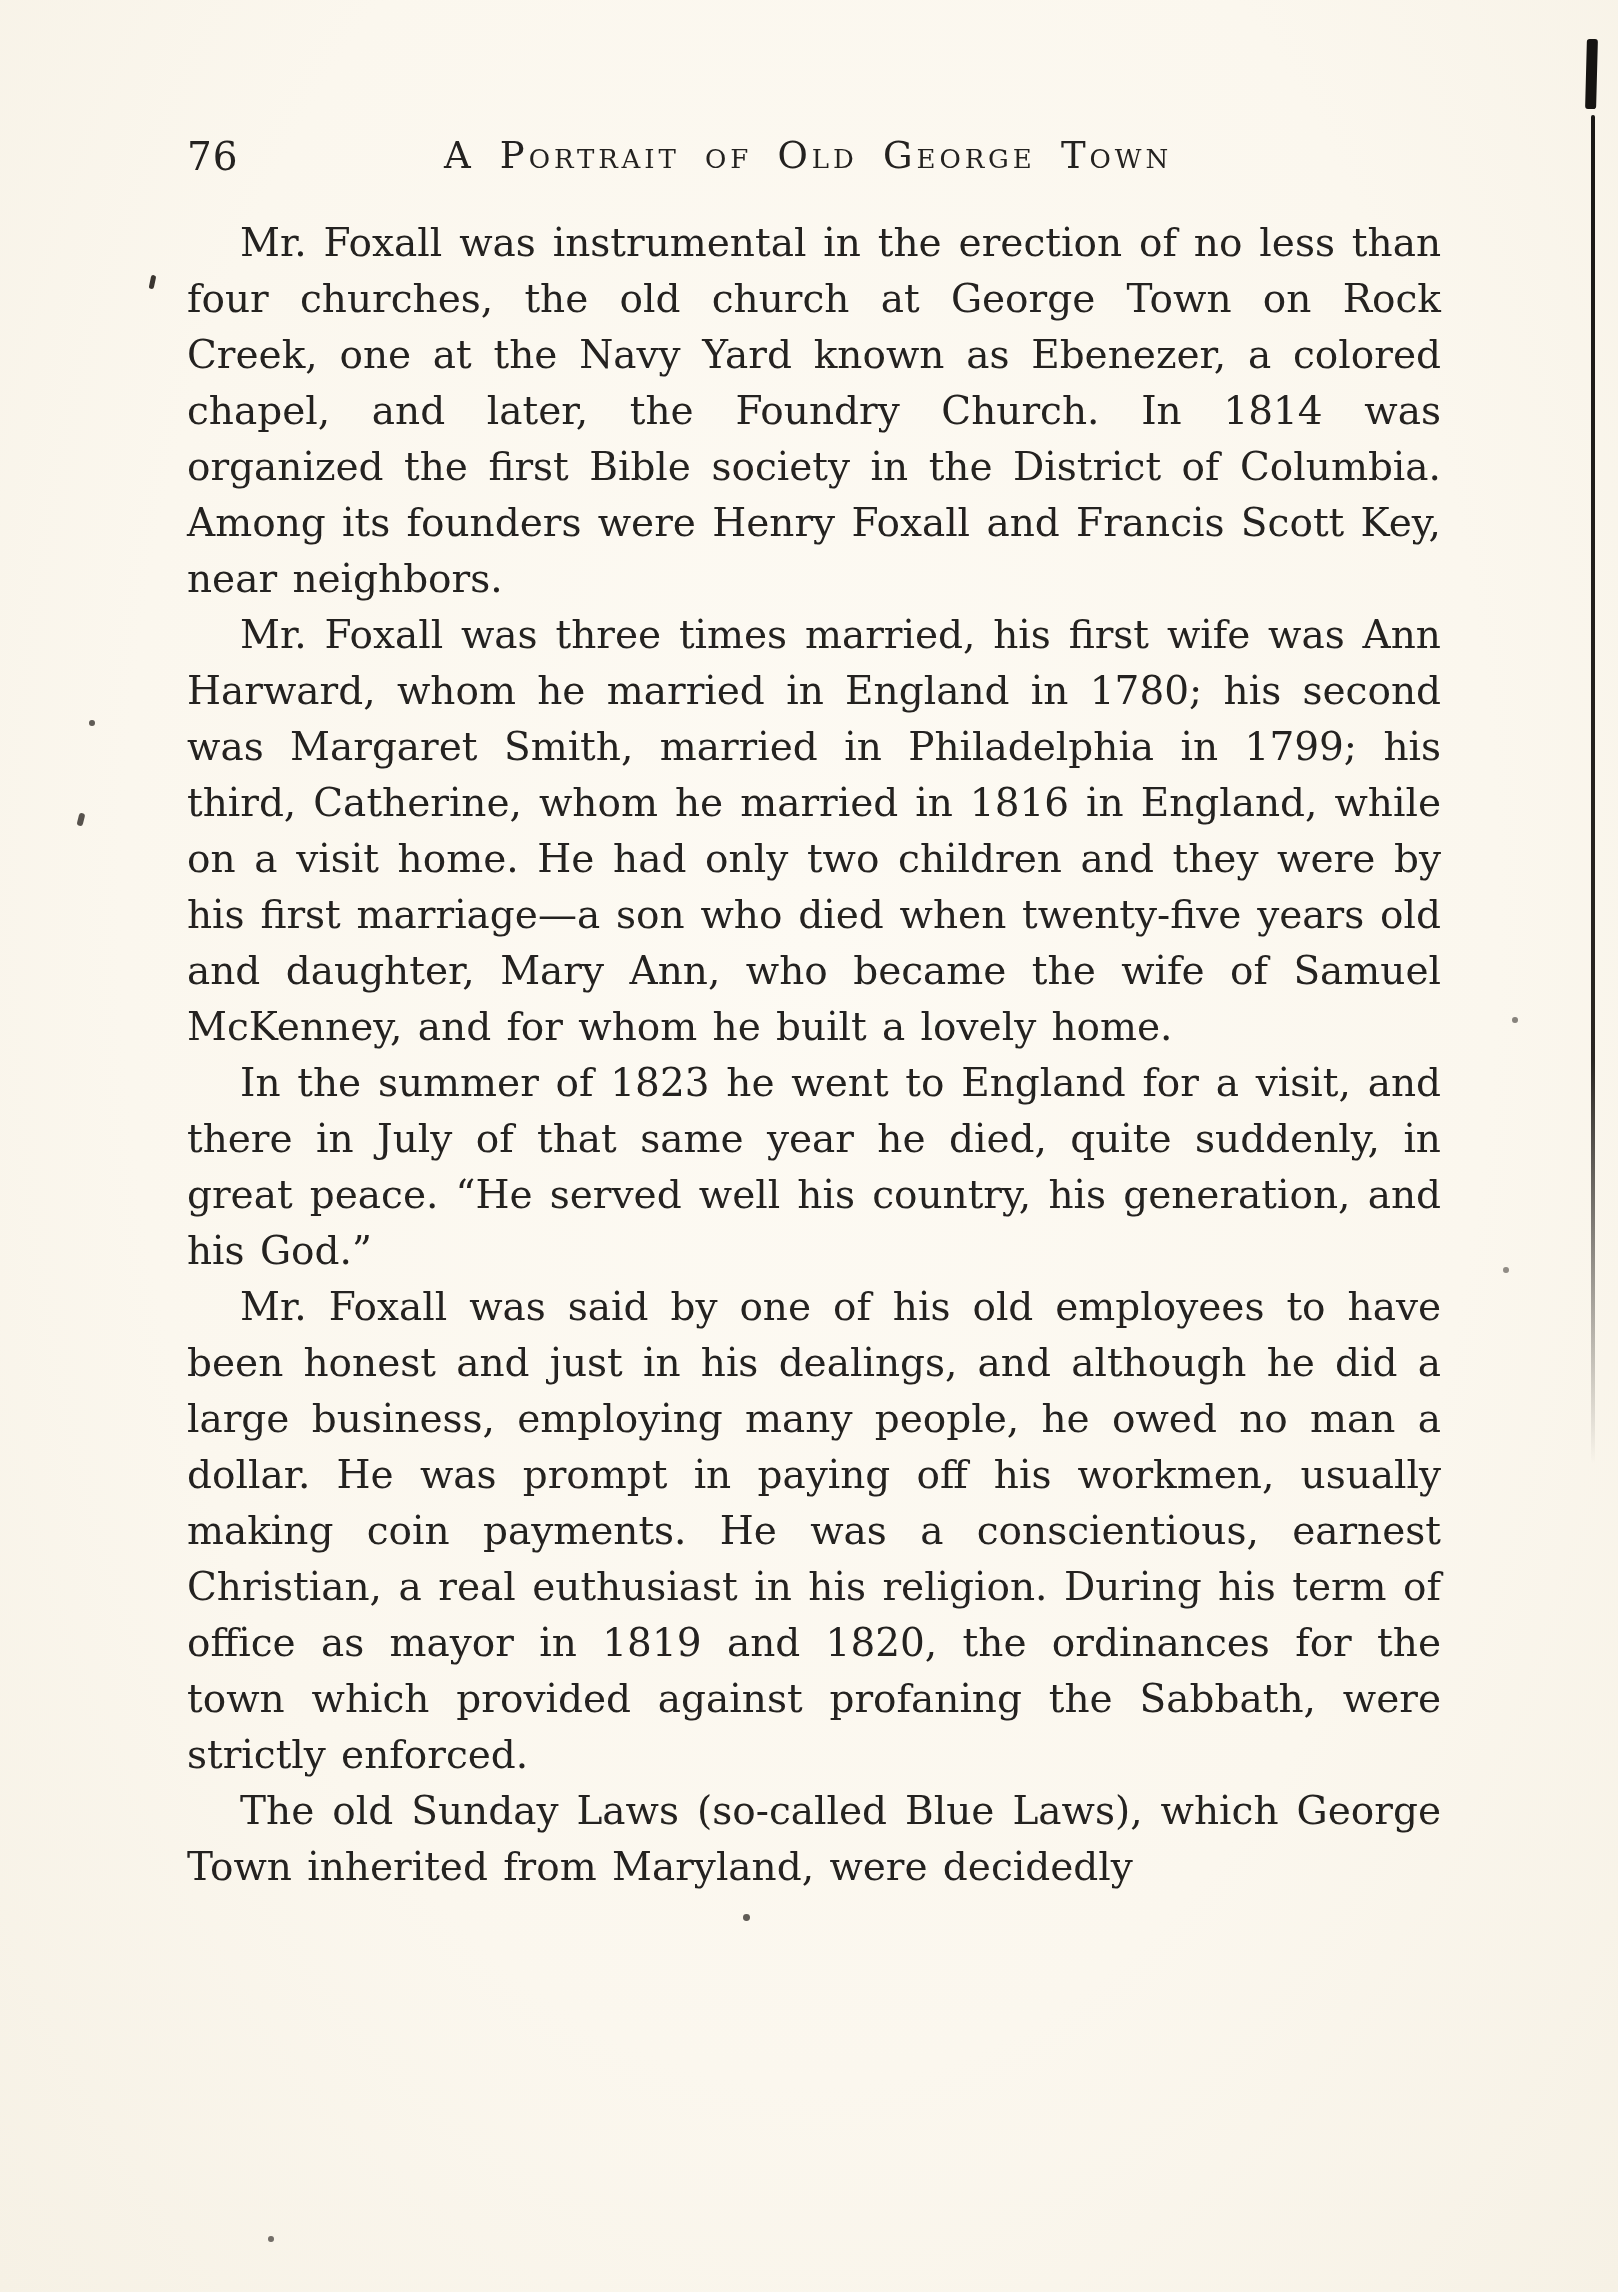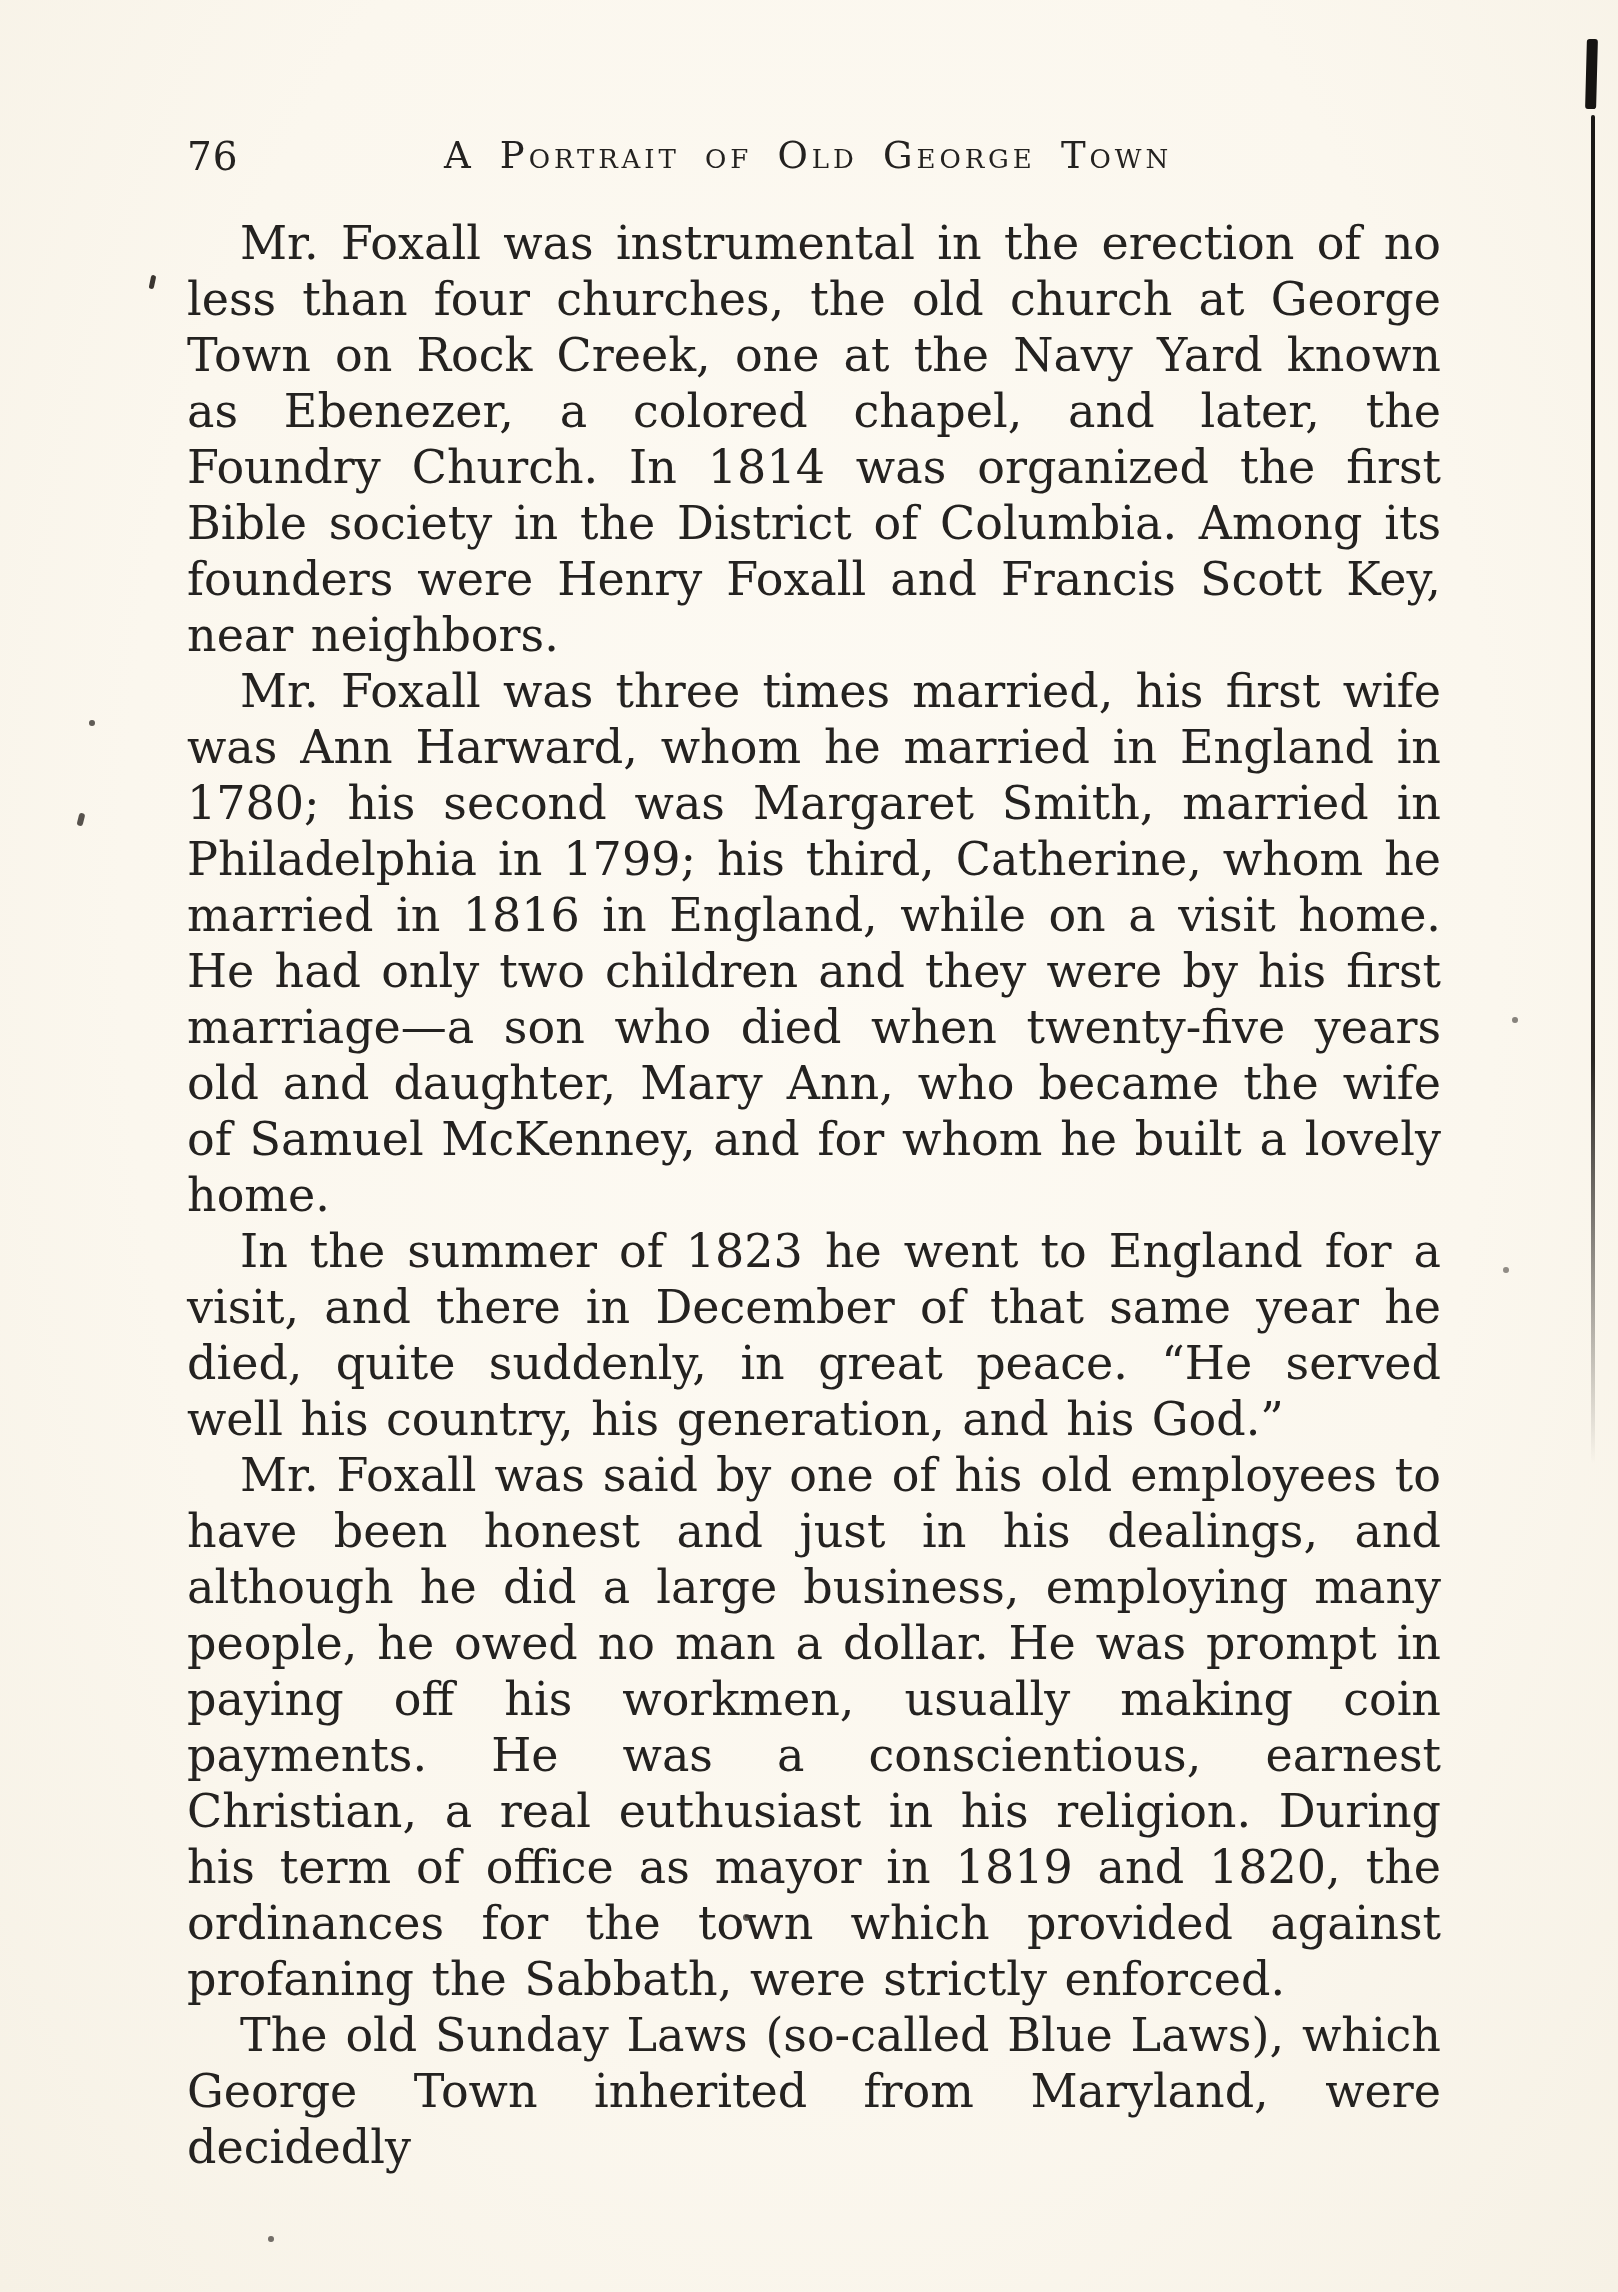--- a/index.html
+++ b/index.html
@@ -45,21 +45,21 @@
     letter-spacing: 3.9px;
     word-spacing: 9.7px;
   }
 
   
   .text-block {
     position: absolute;
     top: 215px;
     left: 187px;
     width: 1254px;
-    font-size: 46px;
+    font-size: 39px;
     line-height: 56px;
     text-align: justify;
     word-spacing: 2.9px;
   }
   .text-block p {
     margin: 0;
     padding: 0;
     text-indent: 53px;
   }
 
@@ -102,21 +102,21 @@
 <div class="page">
 
   <div class="header">
     <span class="page-number">76</span>
     <span class="running-title">A Portrait of Old George Town</span>
   </div>
 
   <div class="text-block">
     <p>Mr. Foxall was instrumental in the erection of no less than four churches, the old church at George Town on Rock Creek, one at the Navy Yard known as Ebenezer, a colored chapel, and later, the Foundry Church.  In 1814 was organized the first Bible society in the District of Columbia.  Among its founders were Henry Foxall and Francis Scott Key, near neighbors.</p>
     <p>Mr. Foxall was three times married, his first wife was Ann Harward, whom he married in England in 1780; his second was Margaret Smith, married in Philadelphia in 1799; his third, Catherine, whom he married in 1816 in England, while on a visit home.  He had only two children and they were by his first marriage—a son who died when twenty-five years old and daughter, Mary Ann, who became the wife of Samuel McKenney, and for whom he built a lovely home.</p>
-    <p>In the summer of 1823 he went to England for a visit, and there in December of that same year he died, quite suddenly, in great peace.  “He served well his country, his generation, and his God.”</p>
+    <p>In the summer of 1823 he went to England for a visit, and there in July of that same year he died, quite suddenly, in great peace.  “He served well his country, his generation, and his God.”</p>
     <p>Mr. Foxall was said by one of his old employees to have been honest and just in his dealings, and although he did a large business, employing many people, he owed no man a dollar.  He was prompt in paying off his workmen, usually making coin payments.  He was a conscientious, earnest Christian, a real euthusiast in his religion.  During his term of office as mayor in 1819 and 1820, the ordinances for the town which provided against profaning the Sabbath, were strictly enforced.</p>
     <p>The old Sunday Laws (so-called Blue Laws), which George Town inherited from Maryland, were decidedly</p>
   </div>
 
   <div class="edge-blob"></div>
   <div class="edge-line"></div>
 
   <div class="speck s1"></div>
   <div class="speck s2"></div>
   <div class="speck s3"></div>

